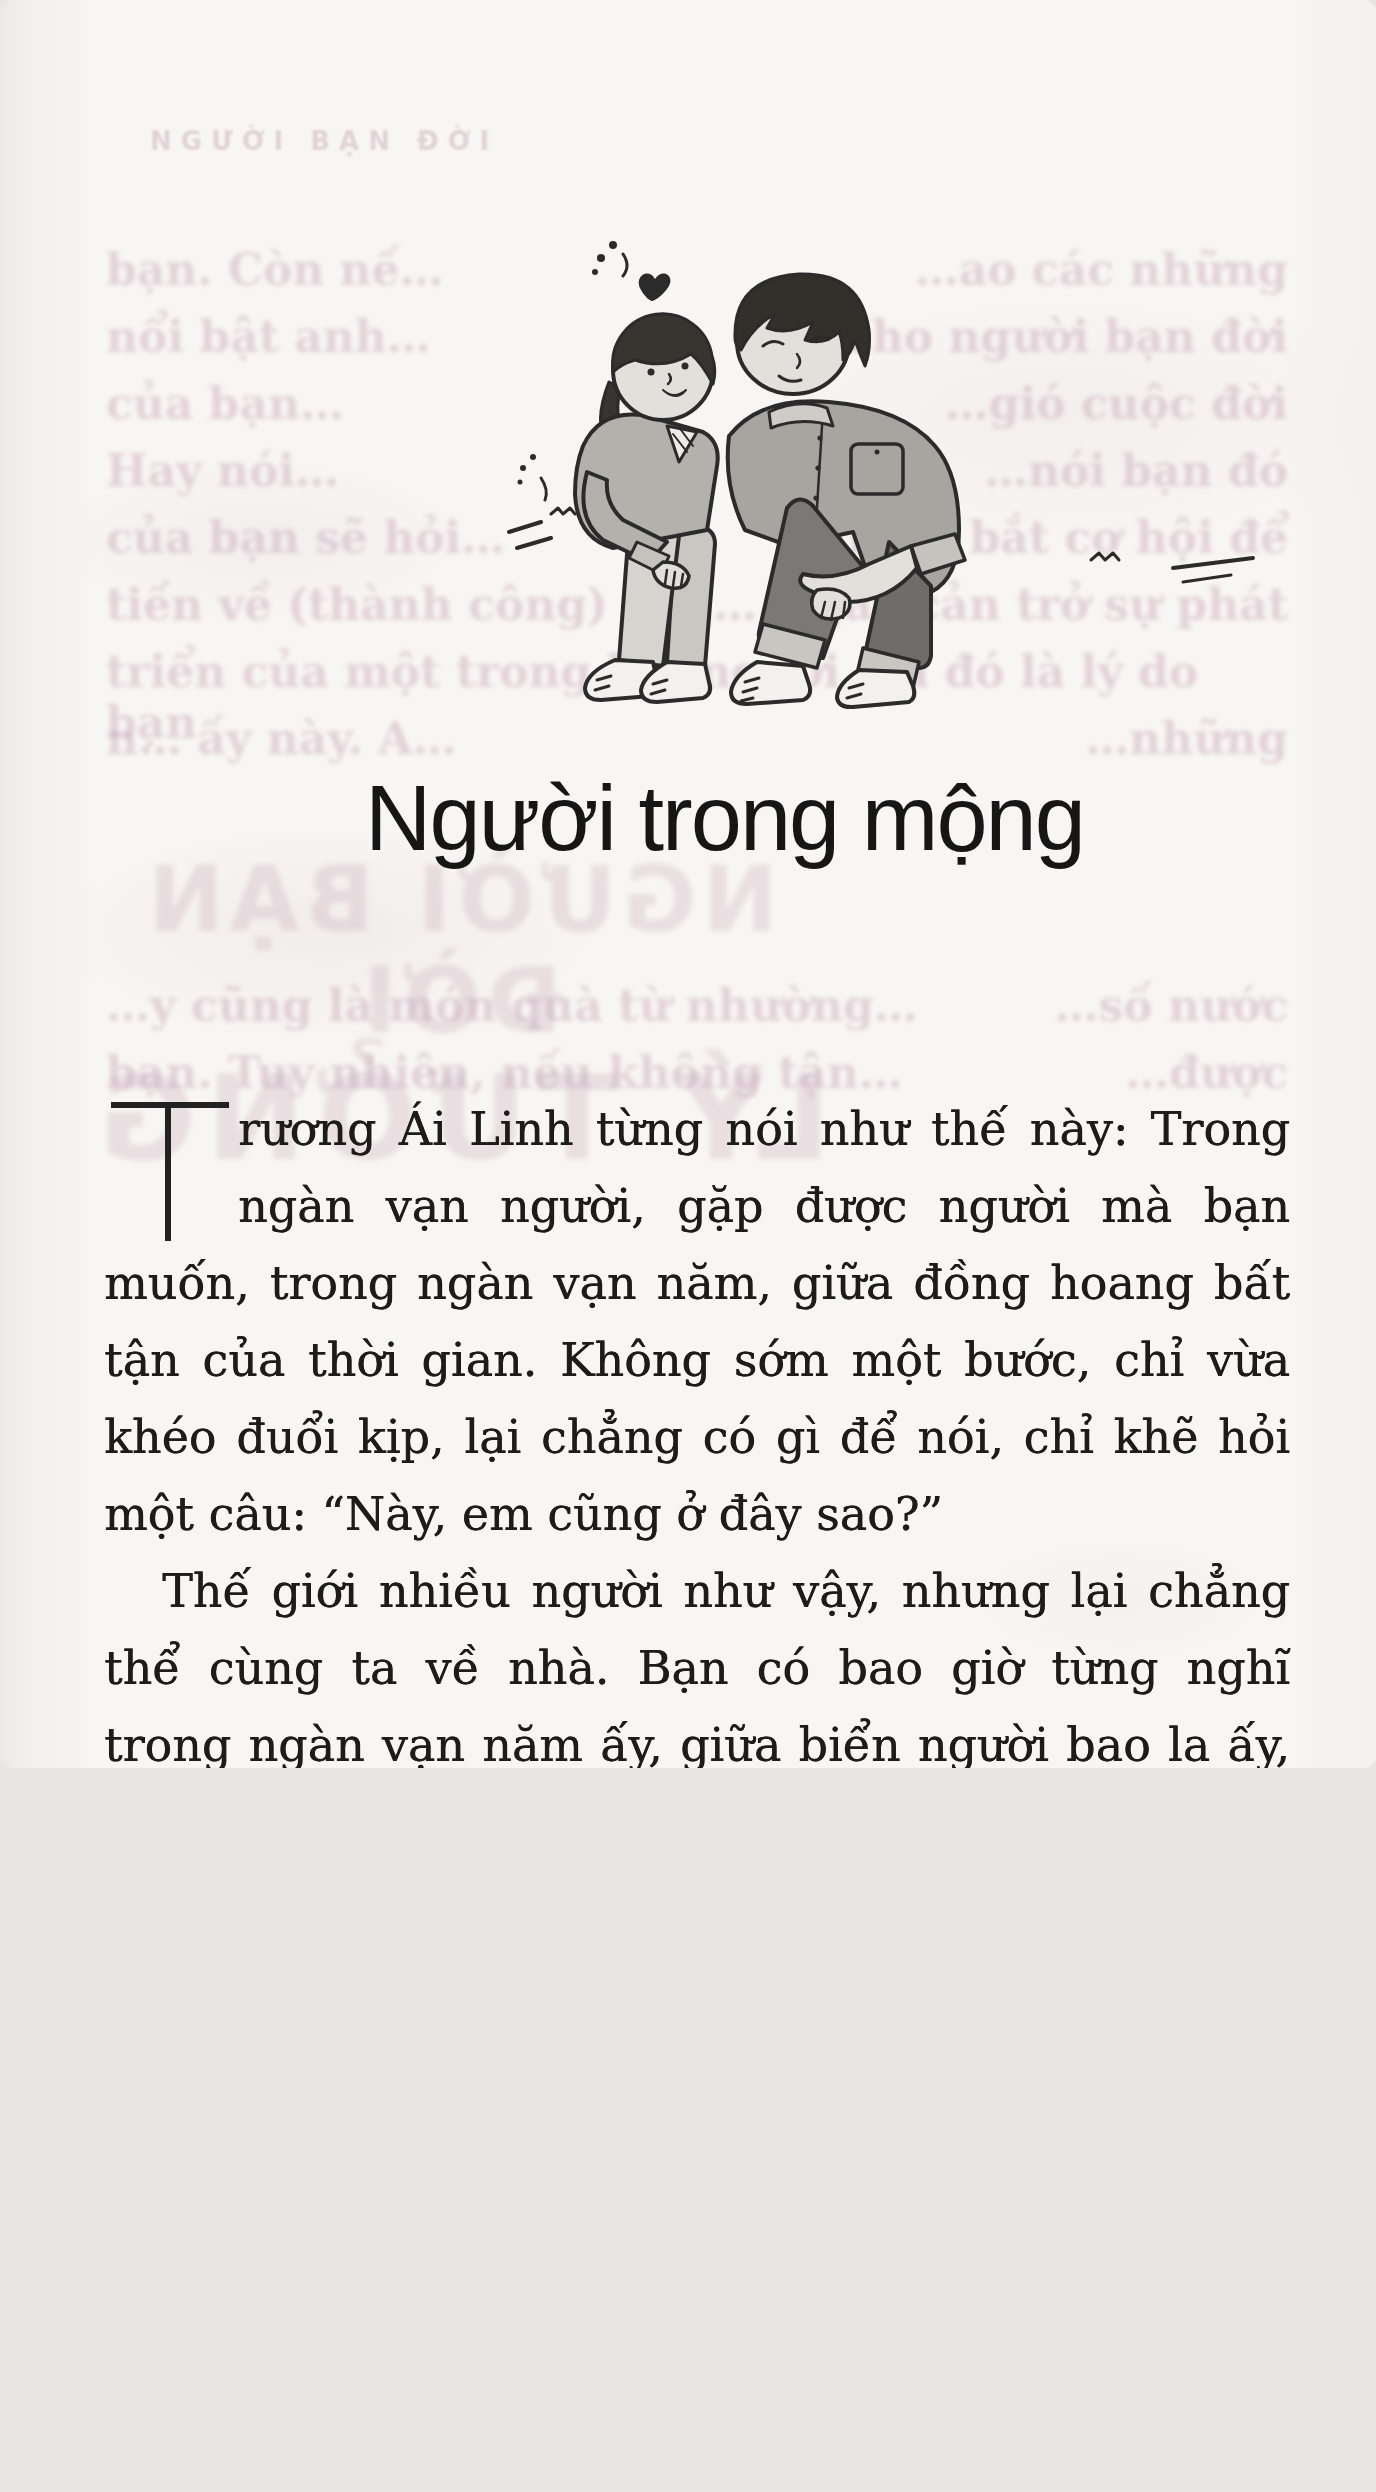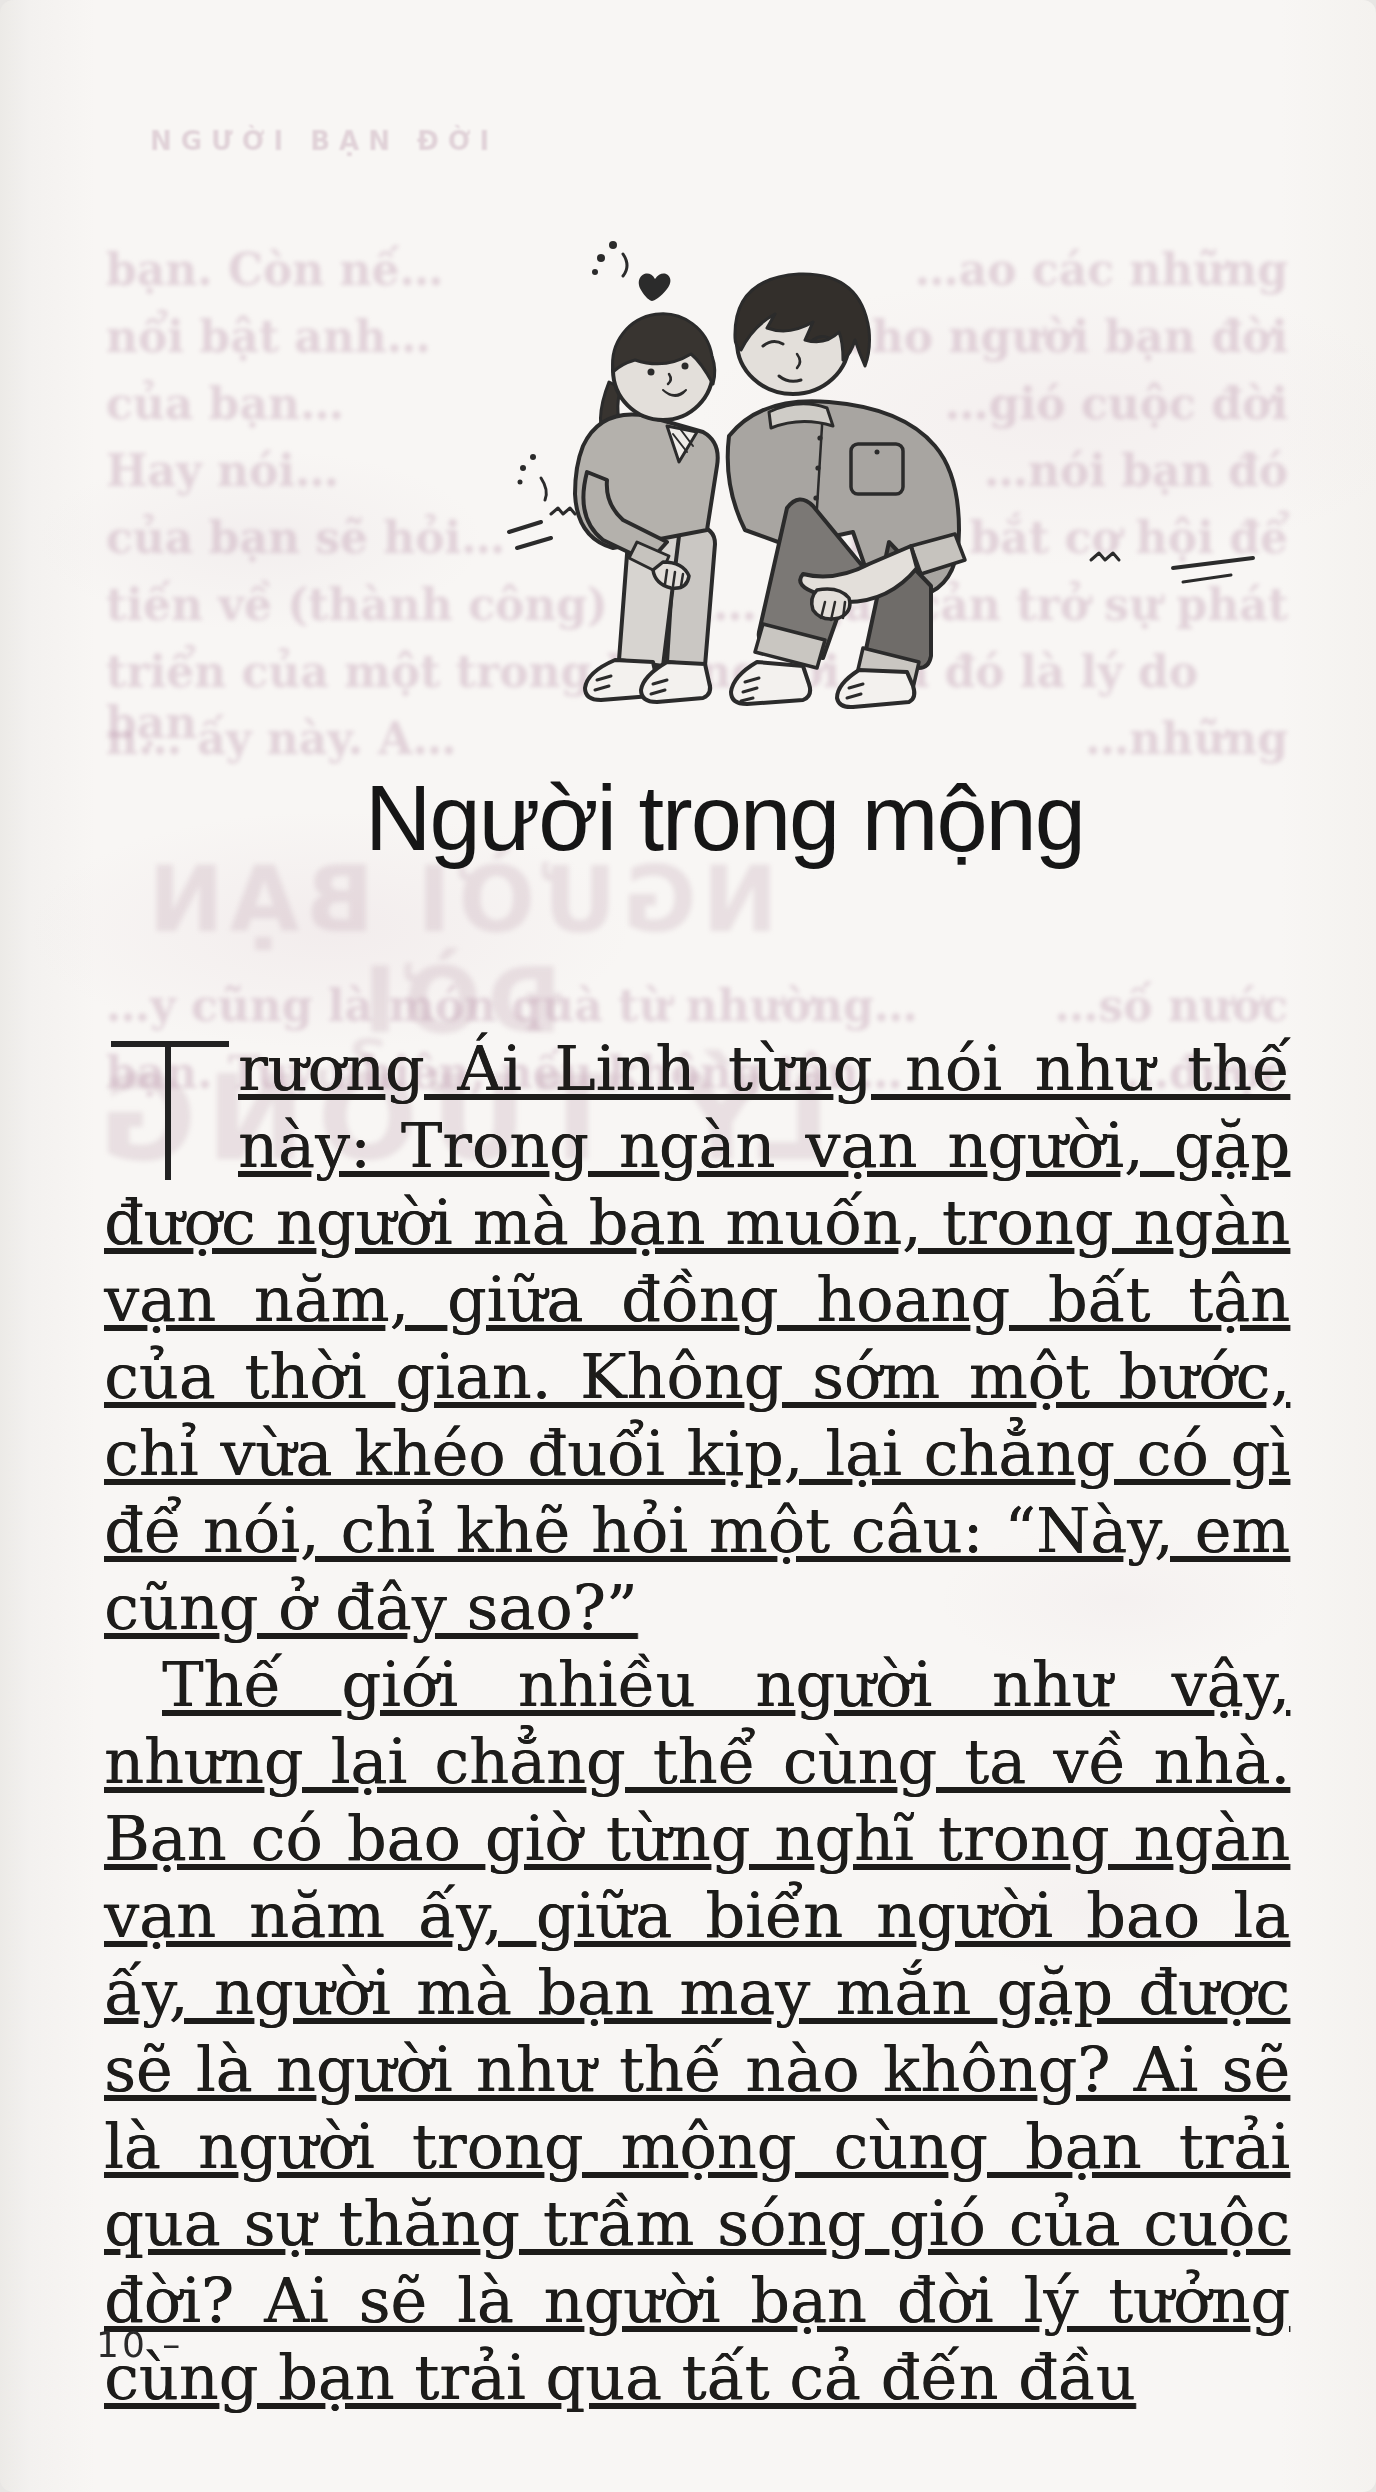--- a/index.html
+++ b/index.html
@@ -1,17 +1,17 @@
 <!DOCTYPE html>
 <html><head>
 <meta charset="utf-8">
 <style>
   html,body{margin:0;padding:0;background:#e8e6e4;}
   .page{
-    position:relative;width:1376px;height:2492px;overflow:hidden;
+    position:relative;width:1376px;height:1768px;overflow:hidden;
     background:
       linear-gradient(90deg,#eceae7 0px,#f3f1ef 30px,#f8f6f4 95px,#f8f6f4 93%,#f4f2ef 100%),
       #f8f6f4;
     font-family:"DejaVu Serif",serif;
     border-radius:13px;
   }
   .page::before{
     content:"";position:absolute;inset:0;pointer-events:none;
     background:
       radial-gradient(430px 170px at 330px 930px, rgba(208,178,192,.14), transparent 70%),
@@ -46,23 +46,23 @@
   .illus{position:absolute;left:505px;top:230px;width:760px;height:490px;}
   
   .title{
     position:absolute;top:766px;left:104px;width:1186px;
     text-align:center;text-indent:55px;
     font-family:"Liberation Sans",sans-serif;font-weight:400;
     font-size:92px;letter-spacing:-2px;color:#161616;
   }
   
   .bodytext{
-    position:absolute;top:1030px;left:104px;width:1186px;
-    font-size:62px;line-height:77px;color:#1d1c1a;
-    text-align:justify;text-shadow:0.4px 0 0 currentColor;text-decoration:underline;
+    position:absolute;top:1091px;left:104px;width:1186px;
+    font-size:46px;line-height:77px;color:#1d1c1a;
+    text-align:justify;text-shadow:0.4px 0 0 currentColor;
   }
   .bodytext p{margin:0;}
   .bodytext p.ind{text-indent:58px;}
   .dropcap{float:left;width:134px;height:150px;position:relative;}
   .dropcap svg{position:absolute;top:8px;left:6px;}
   .sr{position:absolute;width:1px;height:1px;overflow:hidden;clip-path:inset(50%);white-space:nowrap;}
   
   .pagenum{
     position:absolute;top:2324px;left:96px;
     font-family:"DejaVu Sans",sans-serif;font-size:36px;

